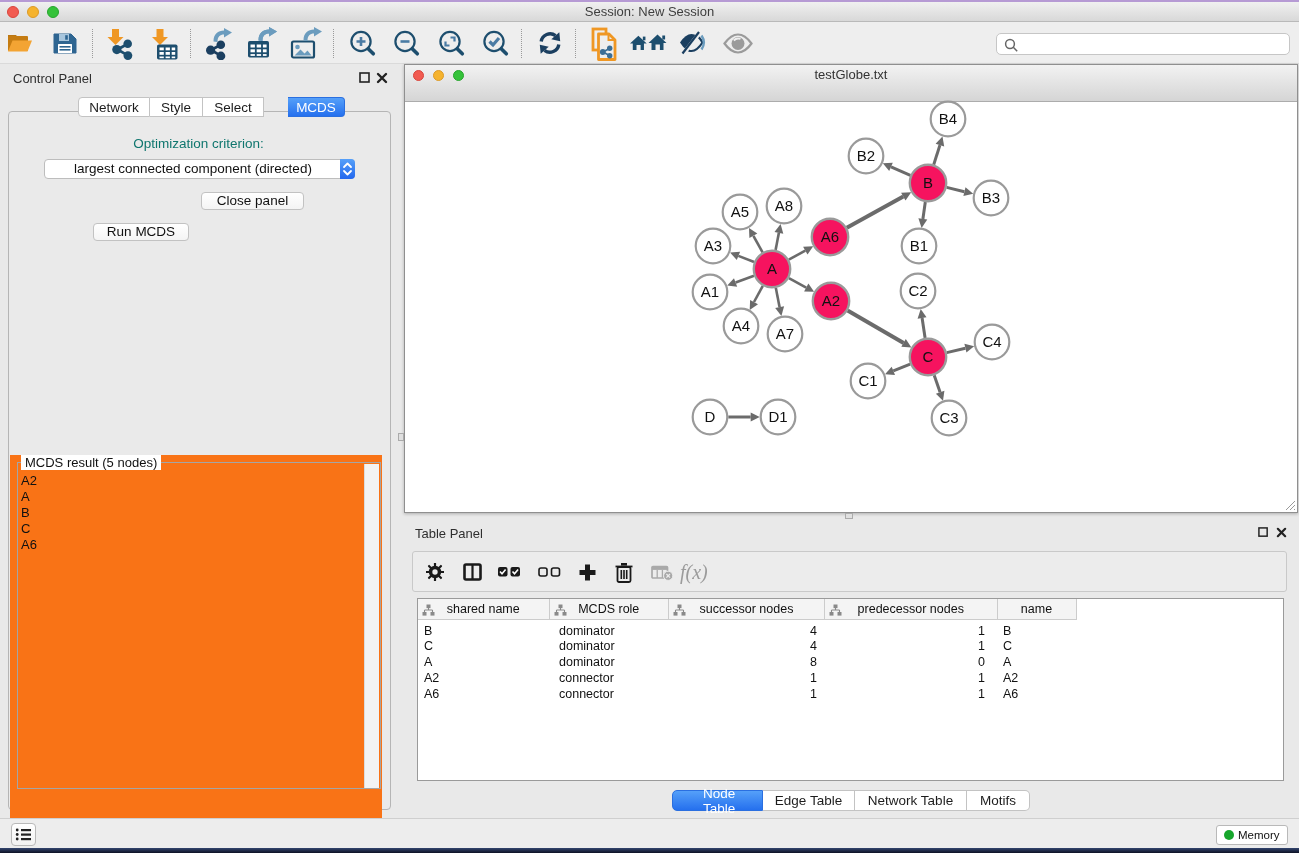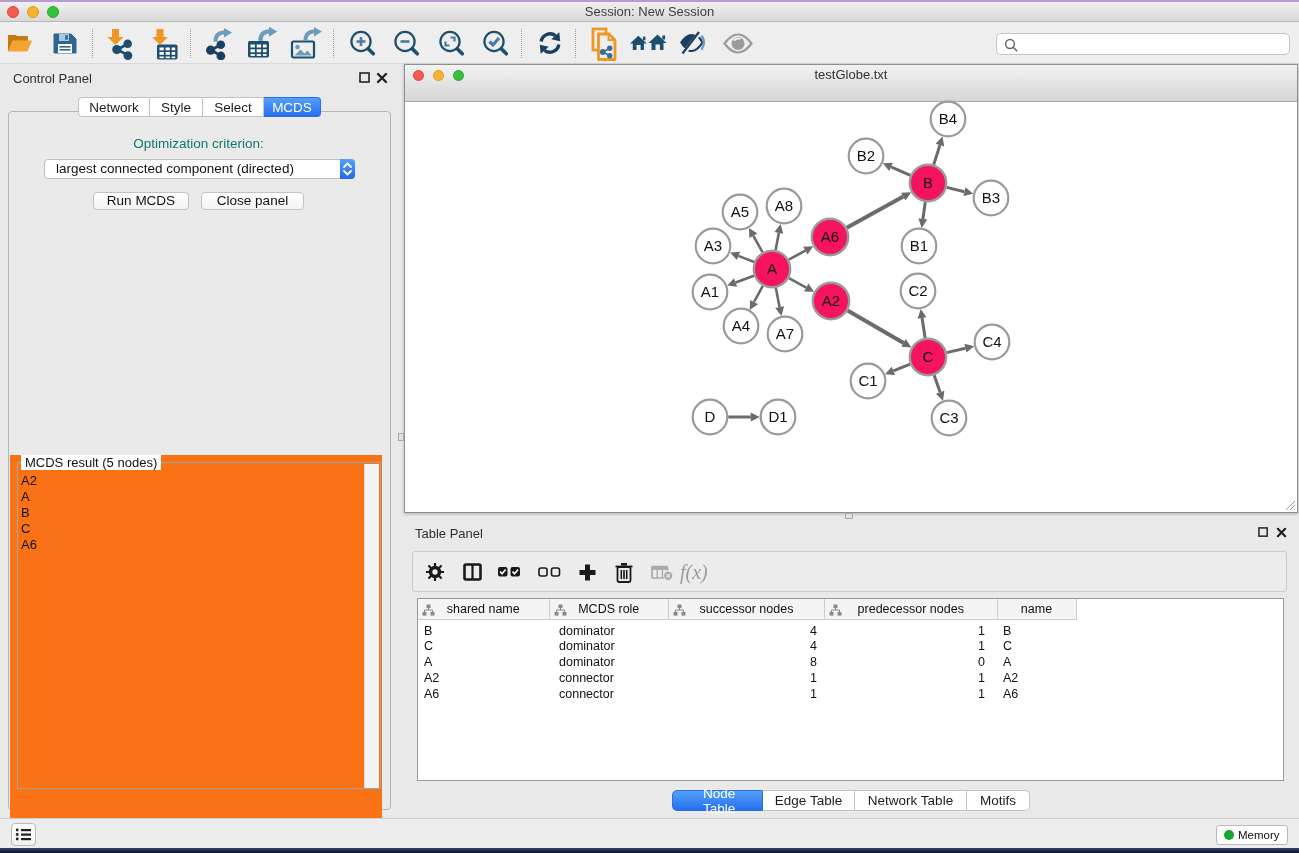--- a/index.html
+++ b/index.html
@@ -23,21 +23,21 @@
   .seg { background:#fff; border:1px solid #c3c3c3; border-left:none; color:#1d1d1d;
     display:flex; align-items:center; justify-content:center; height:20px; }
   .seg.first { border-left:1px solid #c3c3c3; border-radius:4px 0 0 4px; }
   .seg.last  { border-radius:0 4px 4px 0; }
   .seg.sel { background:linear-gradient(#55a0f9,#2570ee); border-color:#2a6fe0; color:#fff; }
   #cp-panel { left:8px; top:111px; width:383px; height:699px;
     border:1px solid #b5b5b5; border-radius:4px; background:#eaeaea; }
   #optlabel { left:0; top:136px; width:397px; text-align:center; font-size:13.5px; color:#0f766e; }
   #dropdown { left:44px; top:159px; width:311px; height:20px; background:#fff;
     border:1px solid #bdbdbd; border-radius:4px; font-size:13.5px; color:#111;
-    line-height:18px; padding-left:11px; }
+    line-height:18px; padding-left:29px; }
   #ddspin { position:absolute; right:-1px; top:-1px; width:15px; height:20px;
     background:linear-gradient(#56a0f9,#2267ee); border-radius:0 4px 4px 0; }
   .btn { position:absolute; top:192px; height:18px; background:linear-gradient(#ffffff,#f4f4f4);
     border:1px solid #c2c2c2; border-radius:4px; font-size:13.5px; color:#111;
     text-align:center; line-height:16px; }
   #whitelist { left:10px; top:455px; width:372px; height:430px; background:#f97316; }
   #groupbox { position:absolute; left:7px; top:7px; width:364px; height:327px;
     border:1px solid #a5a5a5; }
   #grouplabel { position:absolute; left:3px; top:-8px; background:#fff;
     padding:0 4px; font-size:13px; color:#111; }
@@ -244,32 +244,32 @@
   <rect x="1" y="1" width="9" height="9" fill="none" stroke="#222" stroke-width="1.6"></rect>
 </svg>
 <svg class="abs" style="left:376px;top:72px" width="12" height="12" viewBox="0 0 12 12">
   <path d="M2 2 L10 10 M10 2 L2 10" stroke="#222" stroke-width="2.4" stroke-linecap="round"></path>
 </svg>
 <div class="abs" id="cp-panel"></div>
 <div class="abs" id="cp-tabs">
   <div class="seg first" style="width:72px;">Network</div>
   <div class="seg" style="width:53px;">Style</div>
   <div class="seg" style="width:61px;">Select</div>
-  <div class="seg last sel" style="width:57px;">MCDS</div>
+  <div class="seg last sel" style="width:57px;margin-left:24px;">MCDS</div>
 </div>
 <div class="abs" id="optlabel">Optimization criterion:</div>
 <div class="abs" id="dropdown">largest connected component (directed)
   <div id="ddspin">
     <svg width="15" height="20" viewBox="0 0 15 20">
       <path d="M4 8 L7.5 4.5 L11 8" fill="none" stroke="#fff" stroke-width="1.8" stroke-linecap="round" stroke-linejoin="round"></path>
       <path d="M4 12 L7.5 15.5 L11 12" fill="none" stroke="#fff" stroke-width="1.8" stroke-linecap="round" stroke-linejoin="round"></path>
     </svg>
   </div>
 </div>
-<div class="btn" style="left:93px;width:96px;">Run MCDS</div>
+<div class="btn" style="left:93px;width:96px;margin-top:31px;">Run MCDS</div>
 <div class="btn" style="left:201px;width:103px;">Close panel</div>
 <div class="abs" id="whitelist">
   <div id="groupbox">
     <div id="grouplabel">MCDS result (5 nodes)</div>
   </div>
   <div id="mcdslist">A2<br>A<br>B<br>C<br>A6</div>
   <div id="listscroll"></div>
 </div>
 
 <div class="abs" id="netwin">

